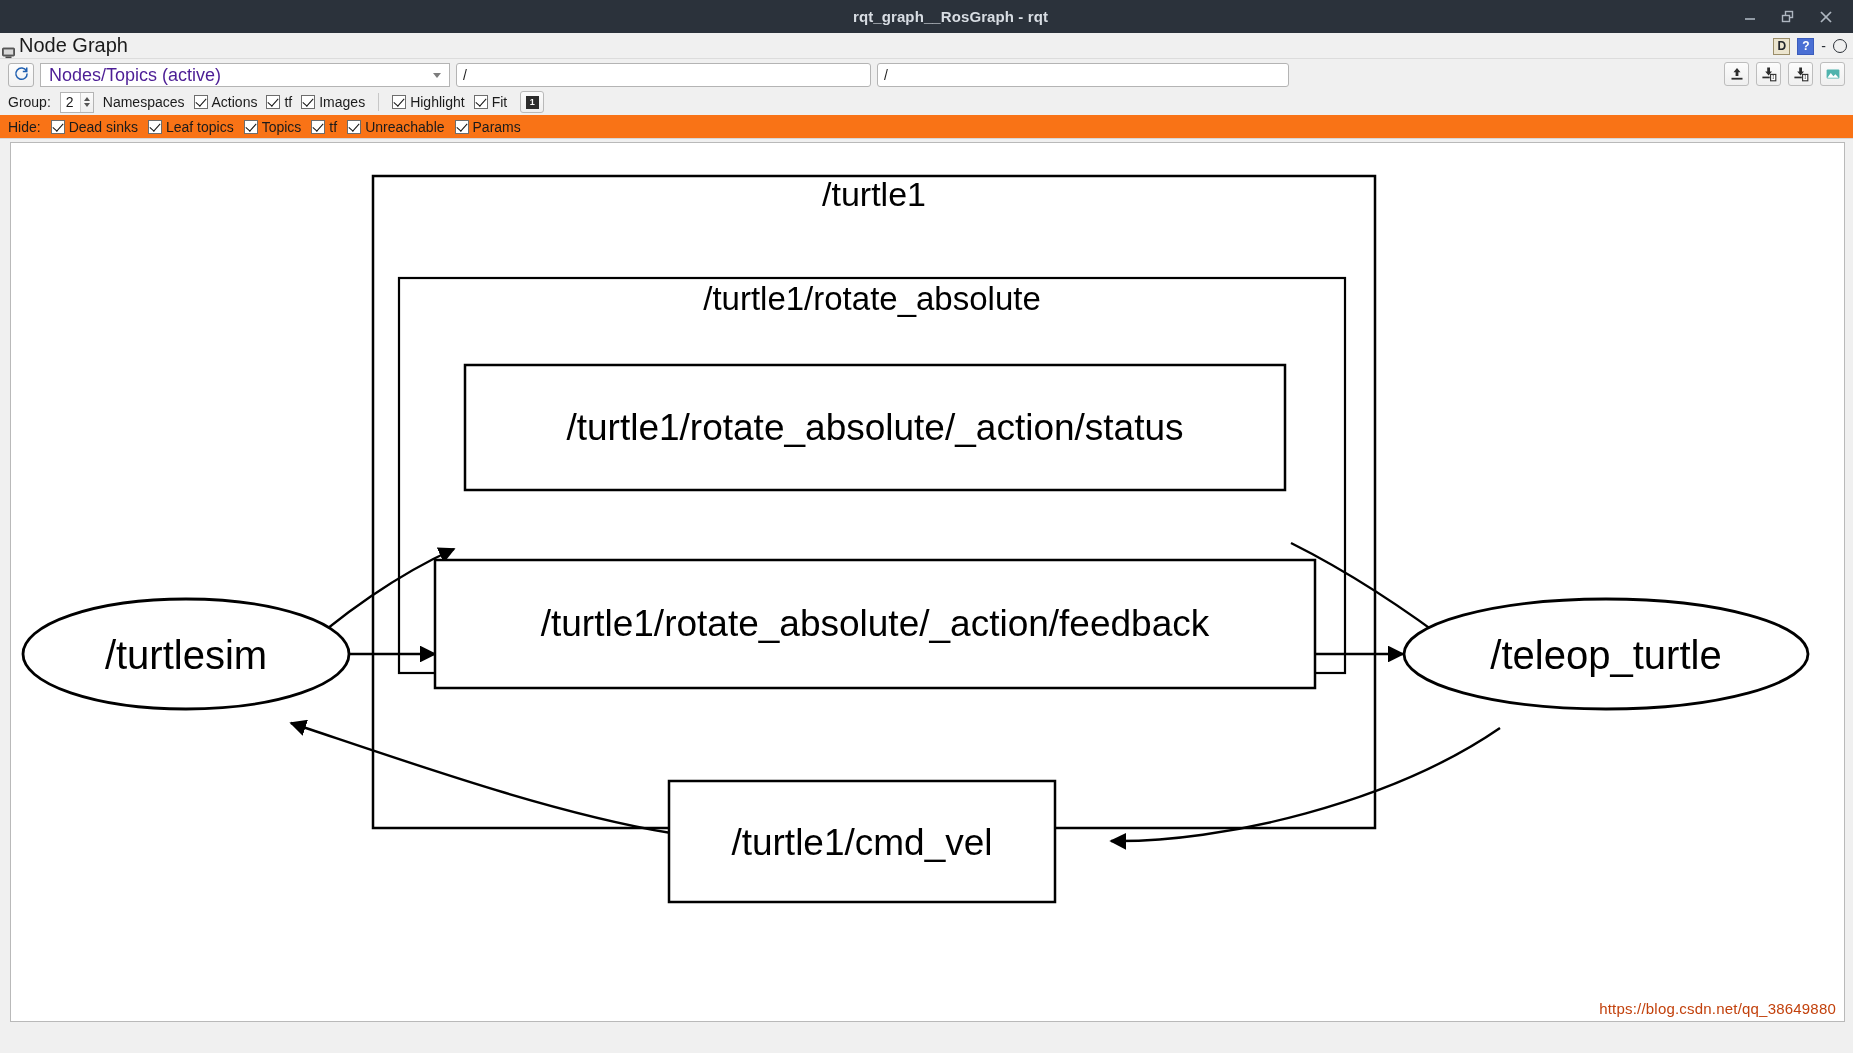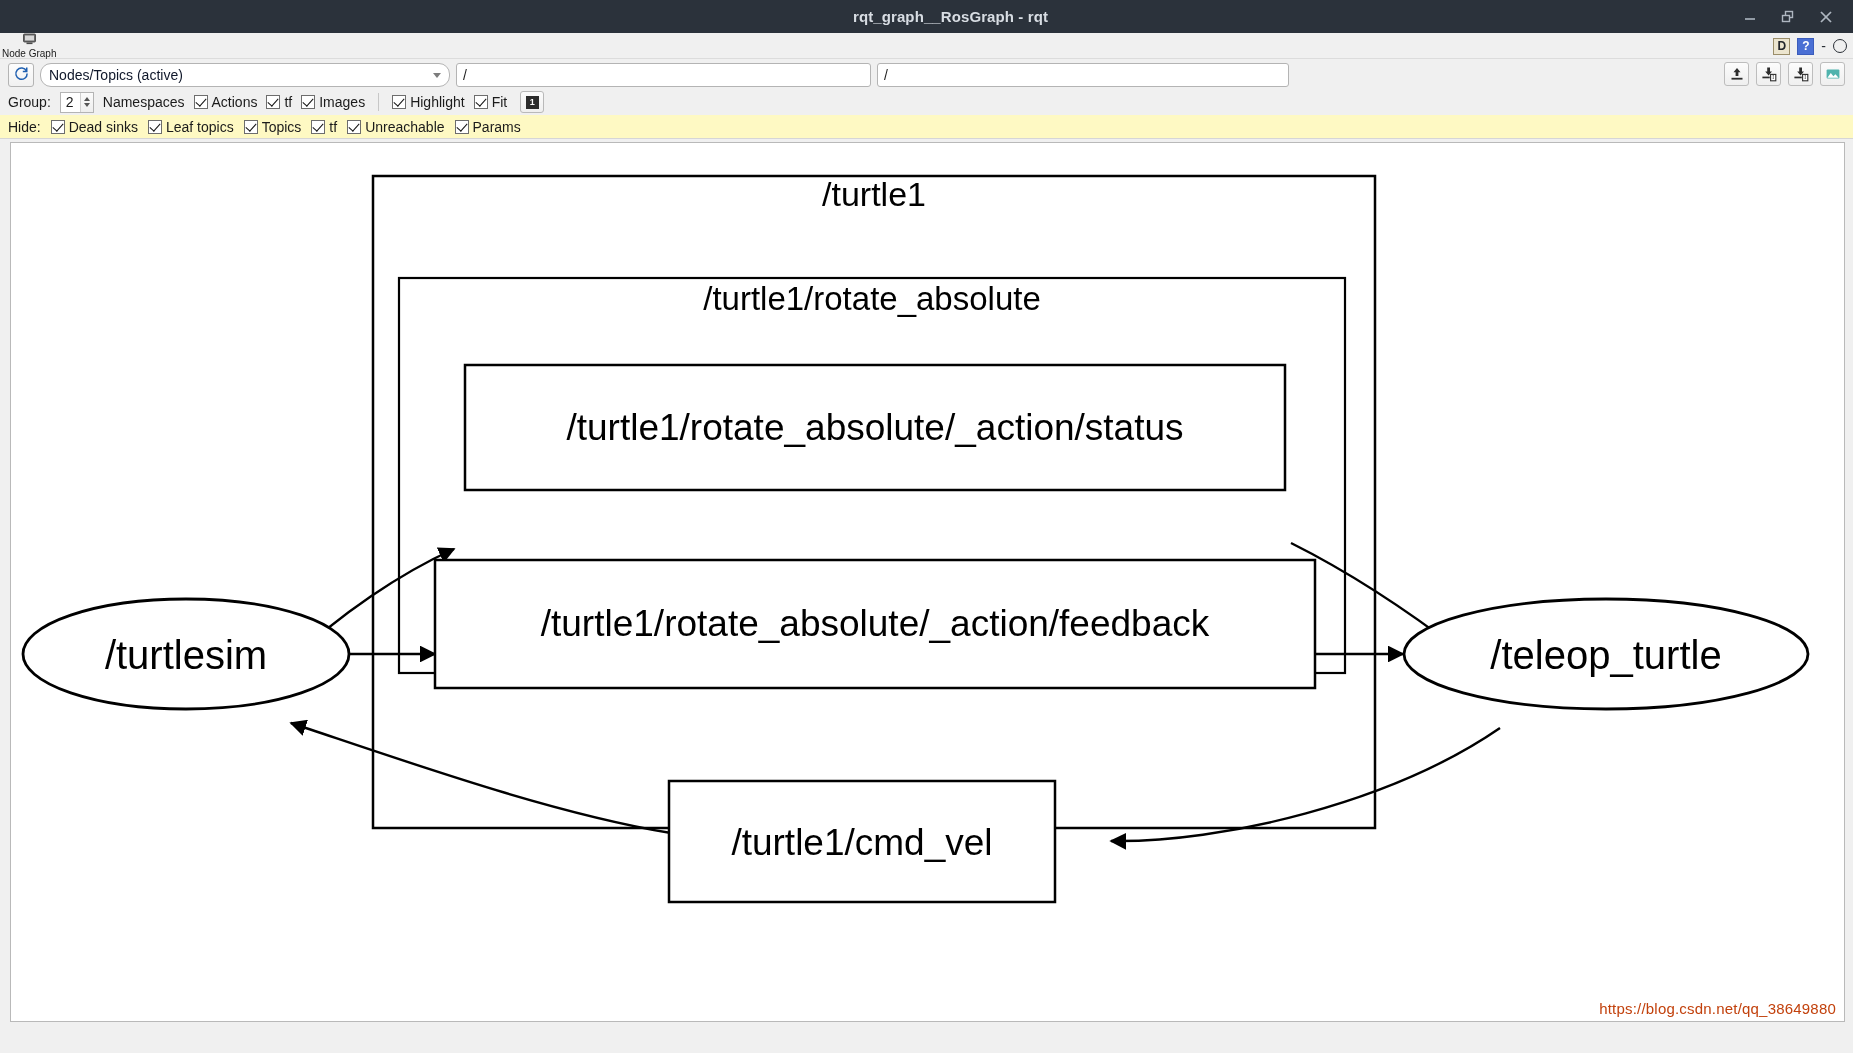--- a/index.html
+++ b/index.html
@@ -53,21 +53,21 @@
     height: 26px;
     background: #f0f0f0;
     border-bottom: 1px solid #dcdcdc;
     display: flex;
     align-items: center;
     padding: 0 6px 0 2px;
     position: relative;
   }
   .dock-title {
     display: flex; align-items: center; gap: 4px;
-    font-size: 10px; color: #1b1b1b; flex-direction: column;
+    font-size: 20px; color: #1b1b1b;
   }
   .dock-icon {
     width: 13px; height: 12px;
     display: inline-block;
     position: relative; top: 1px;
   }
   .dock-right {
     position: absolute; right: 6px; top: 0;
     height: 26px;
     display: flex; align-items: center; gap: 7px;
@@ -107,25 +107,25 @@
     width: 26px; height: 24px;
     border: 1px solid #b4b4b4;
     border-radius: 3px;
     background: linear-gradient(#fdfdfd, #f1f1f1);
     display: flex; align-items: center; justify-content: center;
     cursor: pointer;
   }
   .combo {
     width: 410px; height: 24px;
     border: 1px solid #b4b4b4;
-    border-radius: 11px;
+    border-radius: 0;
     background: #ffffff;
     display: flex; align-items: center;
     padding: 0 4px 0 8px;
-    font-size: 14px; color: #0f172a;
+    font-size: 18px; color: #4c1d95;
     cursor: pointer;
     position: relative;
   }
   .combo .combo-label { flex: 1; }
   .combo .arrow {
     width: 0; height: 0;
     border-left: 4px solid transparent;
     border-right: 4px solid transparent;
     border-top: 5px solid #7c7c7c;
     margin-right: 4px;
@@ -238,21 +238,21 @@
 
   
   .toolrow3 {
     height: 24px;
     display: flex;
     align-items: center;
     padding: 0 8px;
     gap: 10px;
     font-size: 14px;
     color: #1b1b1b;
-    background: #fef9c3;
+    background: #f97316;
     border-bottom: 1px solid #d6d6d6;
   }
 
   
   .canvas-wrap {
     position: absolute;
     left: 10px; top: 142px;
     width: 1835px; height: 880px;
     background: #ffffff;
     border: 1px solid #b9b9b9;

